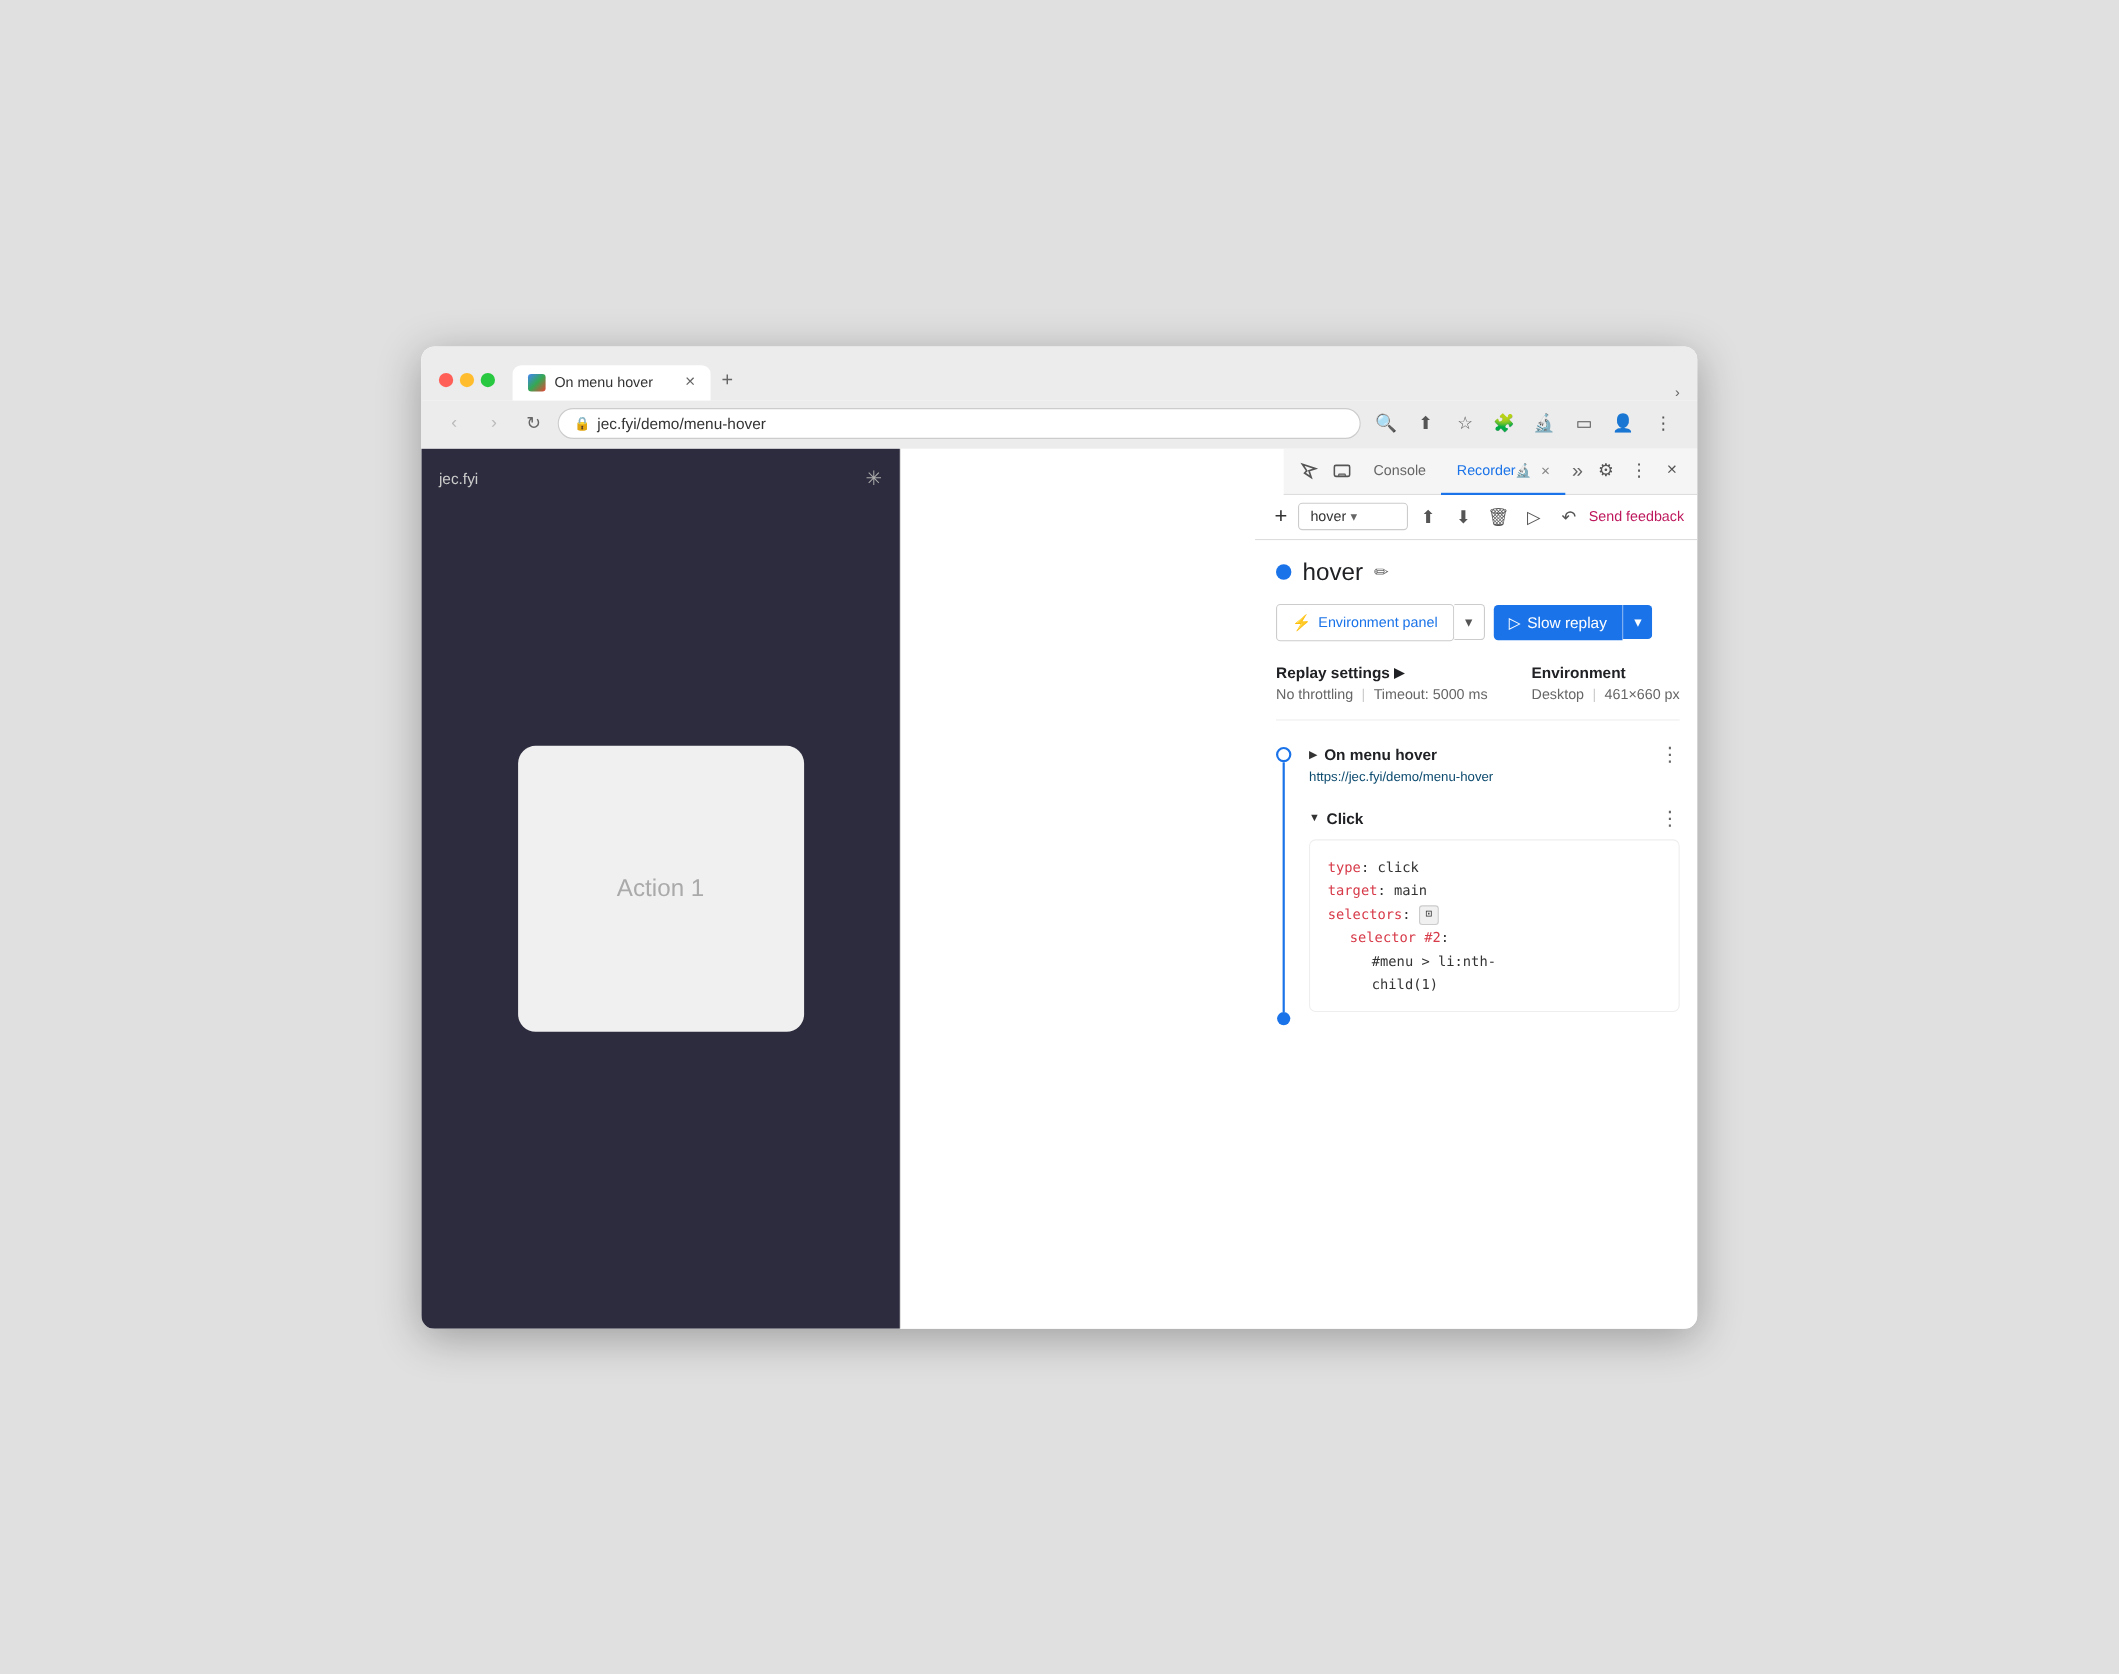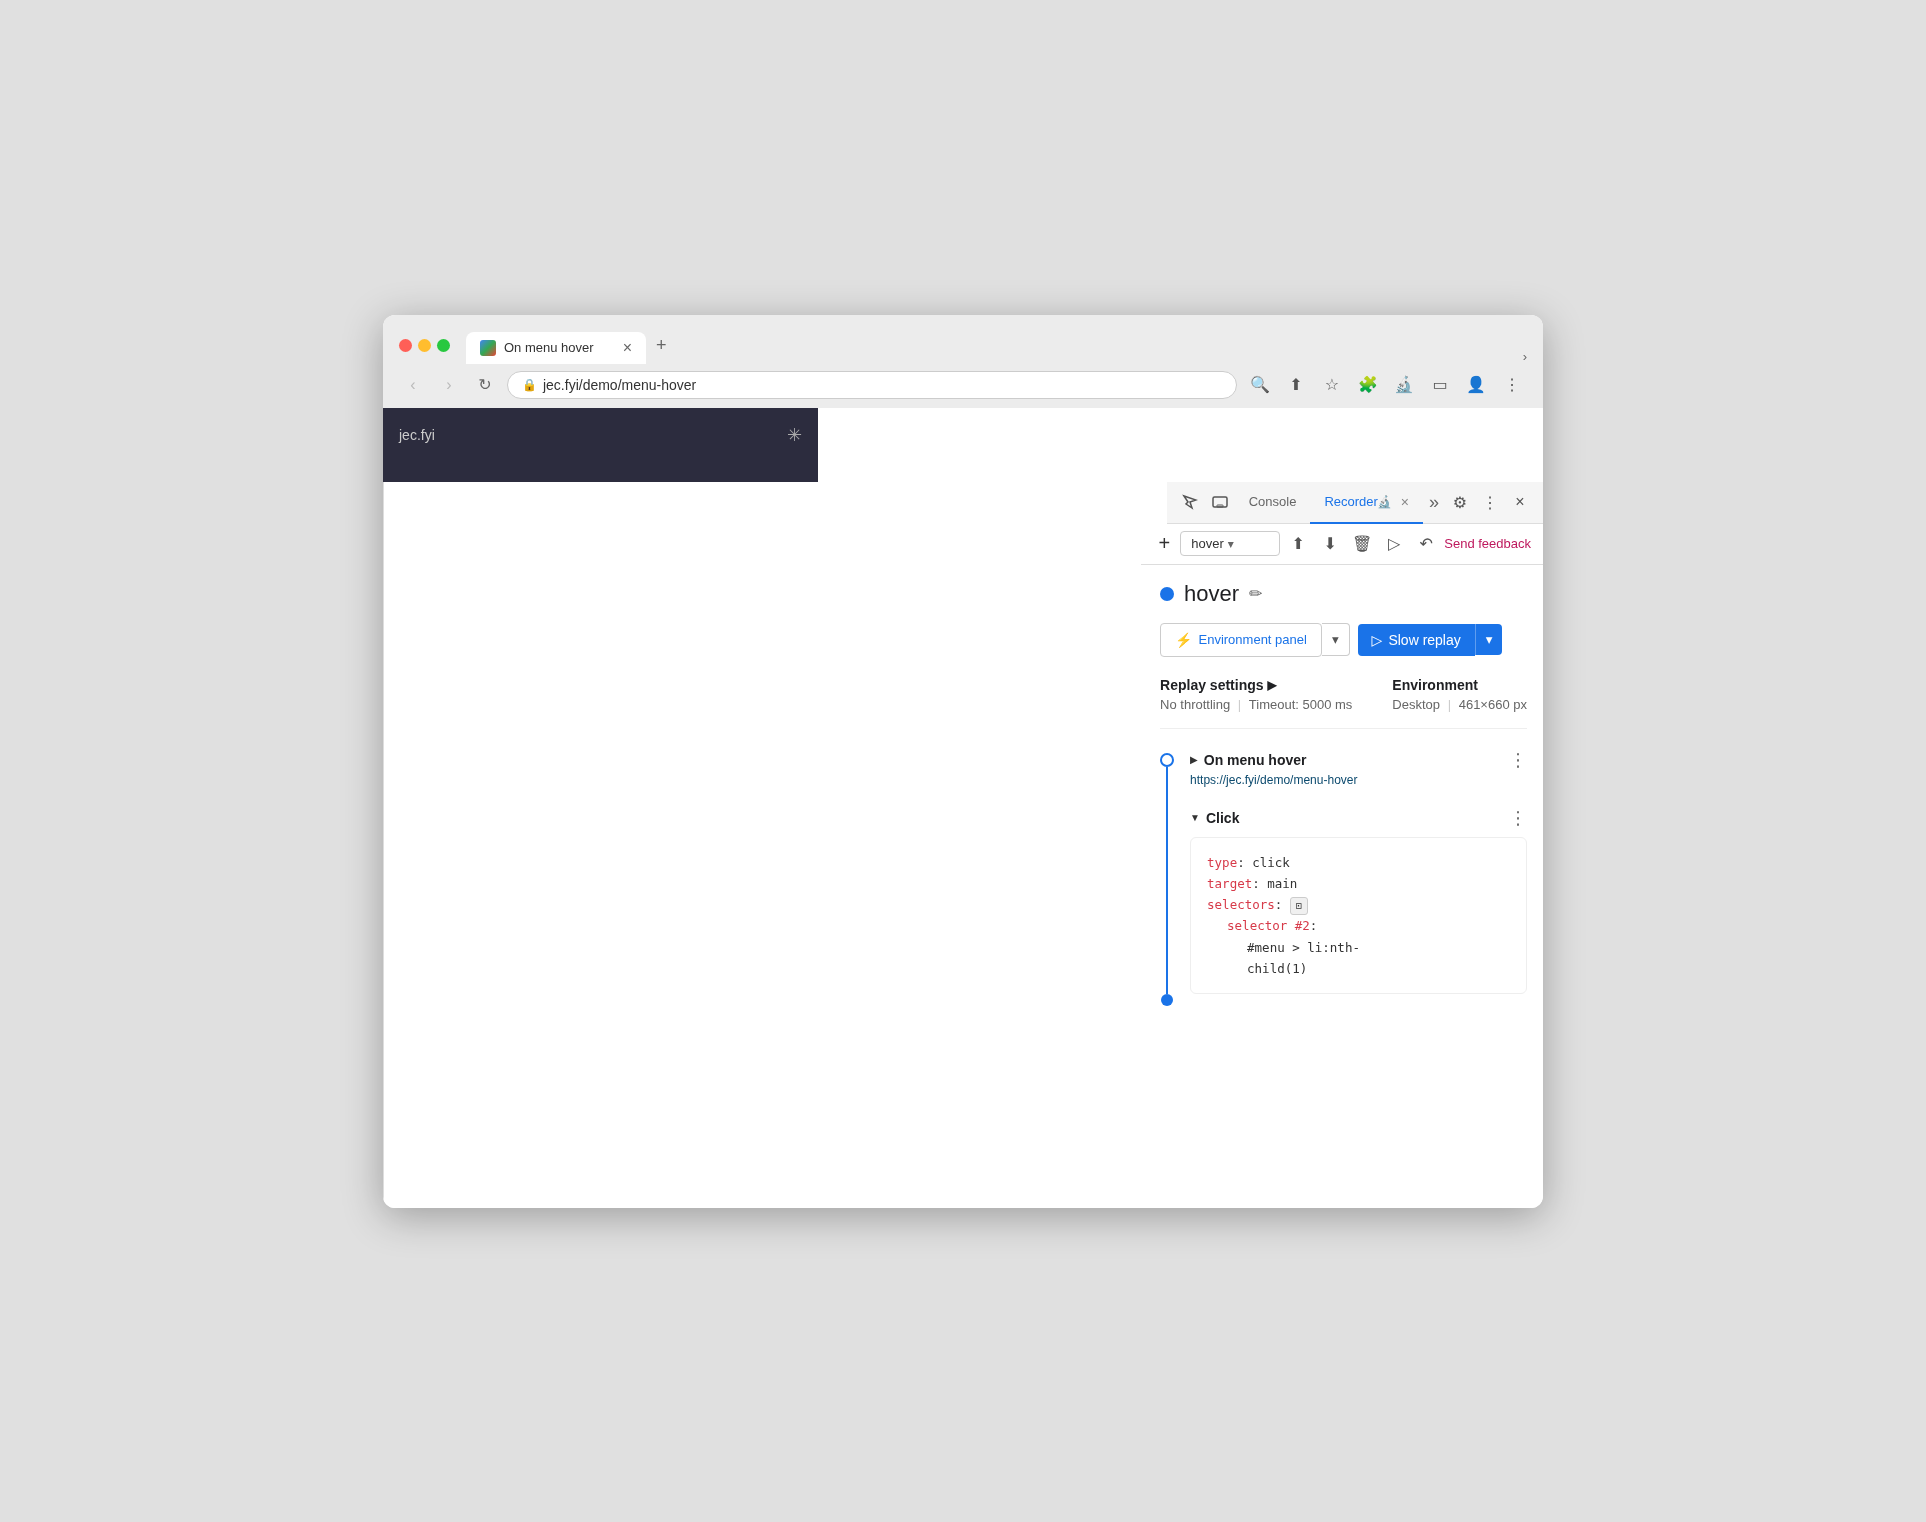--- a/index.html
+++ b/index.html
@@ -139,21 +139,20 @@
       justify-content: center;
       color: #555;
       font-size: 16px;
       cursor: pointer;
       border-radius: 50%;
     }
     
     .main-content {
       display: flex;
       height: 800px;
-      flex-direction: column;
     }
     
     .webpage-panel {
       width: 435px;
       background: #2c2c3e;
       flex-shrink: 0;
       display: flex;
       flex-direction: column;
       align-items: flex-start;
       padding: 16px;
@@ -617,20 +616,23 @@
       <div class="browser-action-btn">⋮</div>
     </div>
   </div>
 
   <div class="main-content">
 
     <div class="webpage-panel">
       <div class="webpage-header">
         <span class="webpage-logo">jec.fyi</span>
         <span class="webpage-sun-icon">✳</span>
+      </div>
+      <div class="action-card">
+        <span class="action-card-text">Action 1</span>
       </div>
     </div>
 
     <div class="devtools-panel">
 
       <div class="devtools-header">
         <div class="devtools-icon-btn">
           <svg width="16" height="16" viewBox="0 0 16 16" fill="none">
             <path d="M2 2 L6 8 L4 10 L10 14 L8 8 L14 6 Z" stroke="#555" stroke-width="1.5" fill="none"></path>
           </svg>

